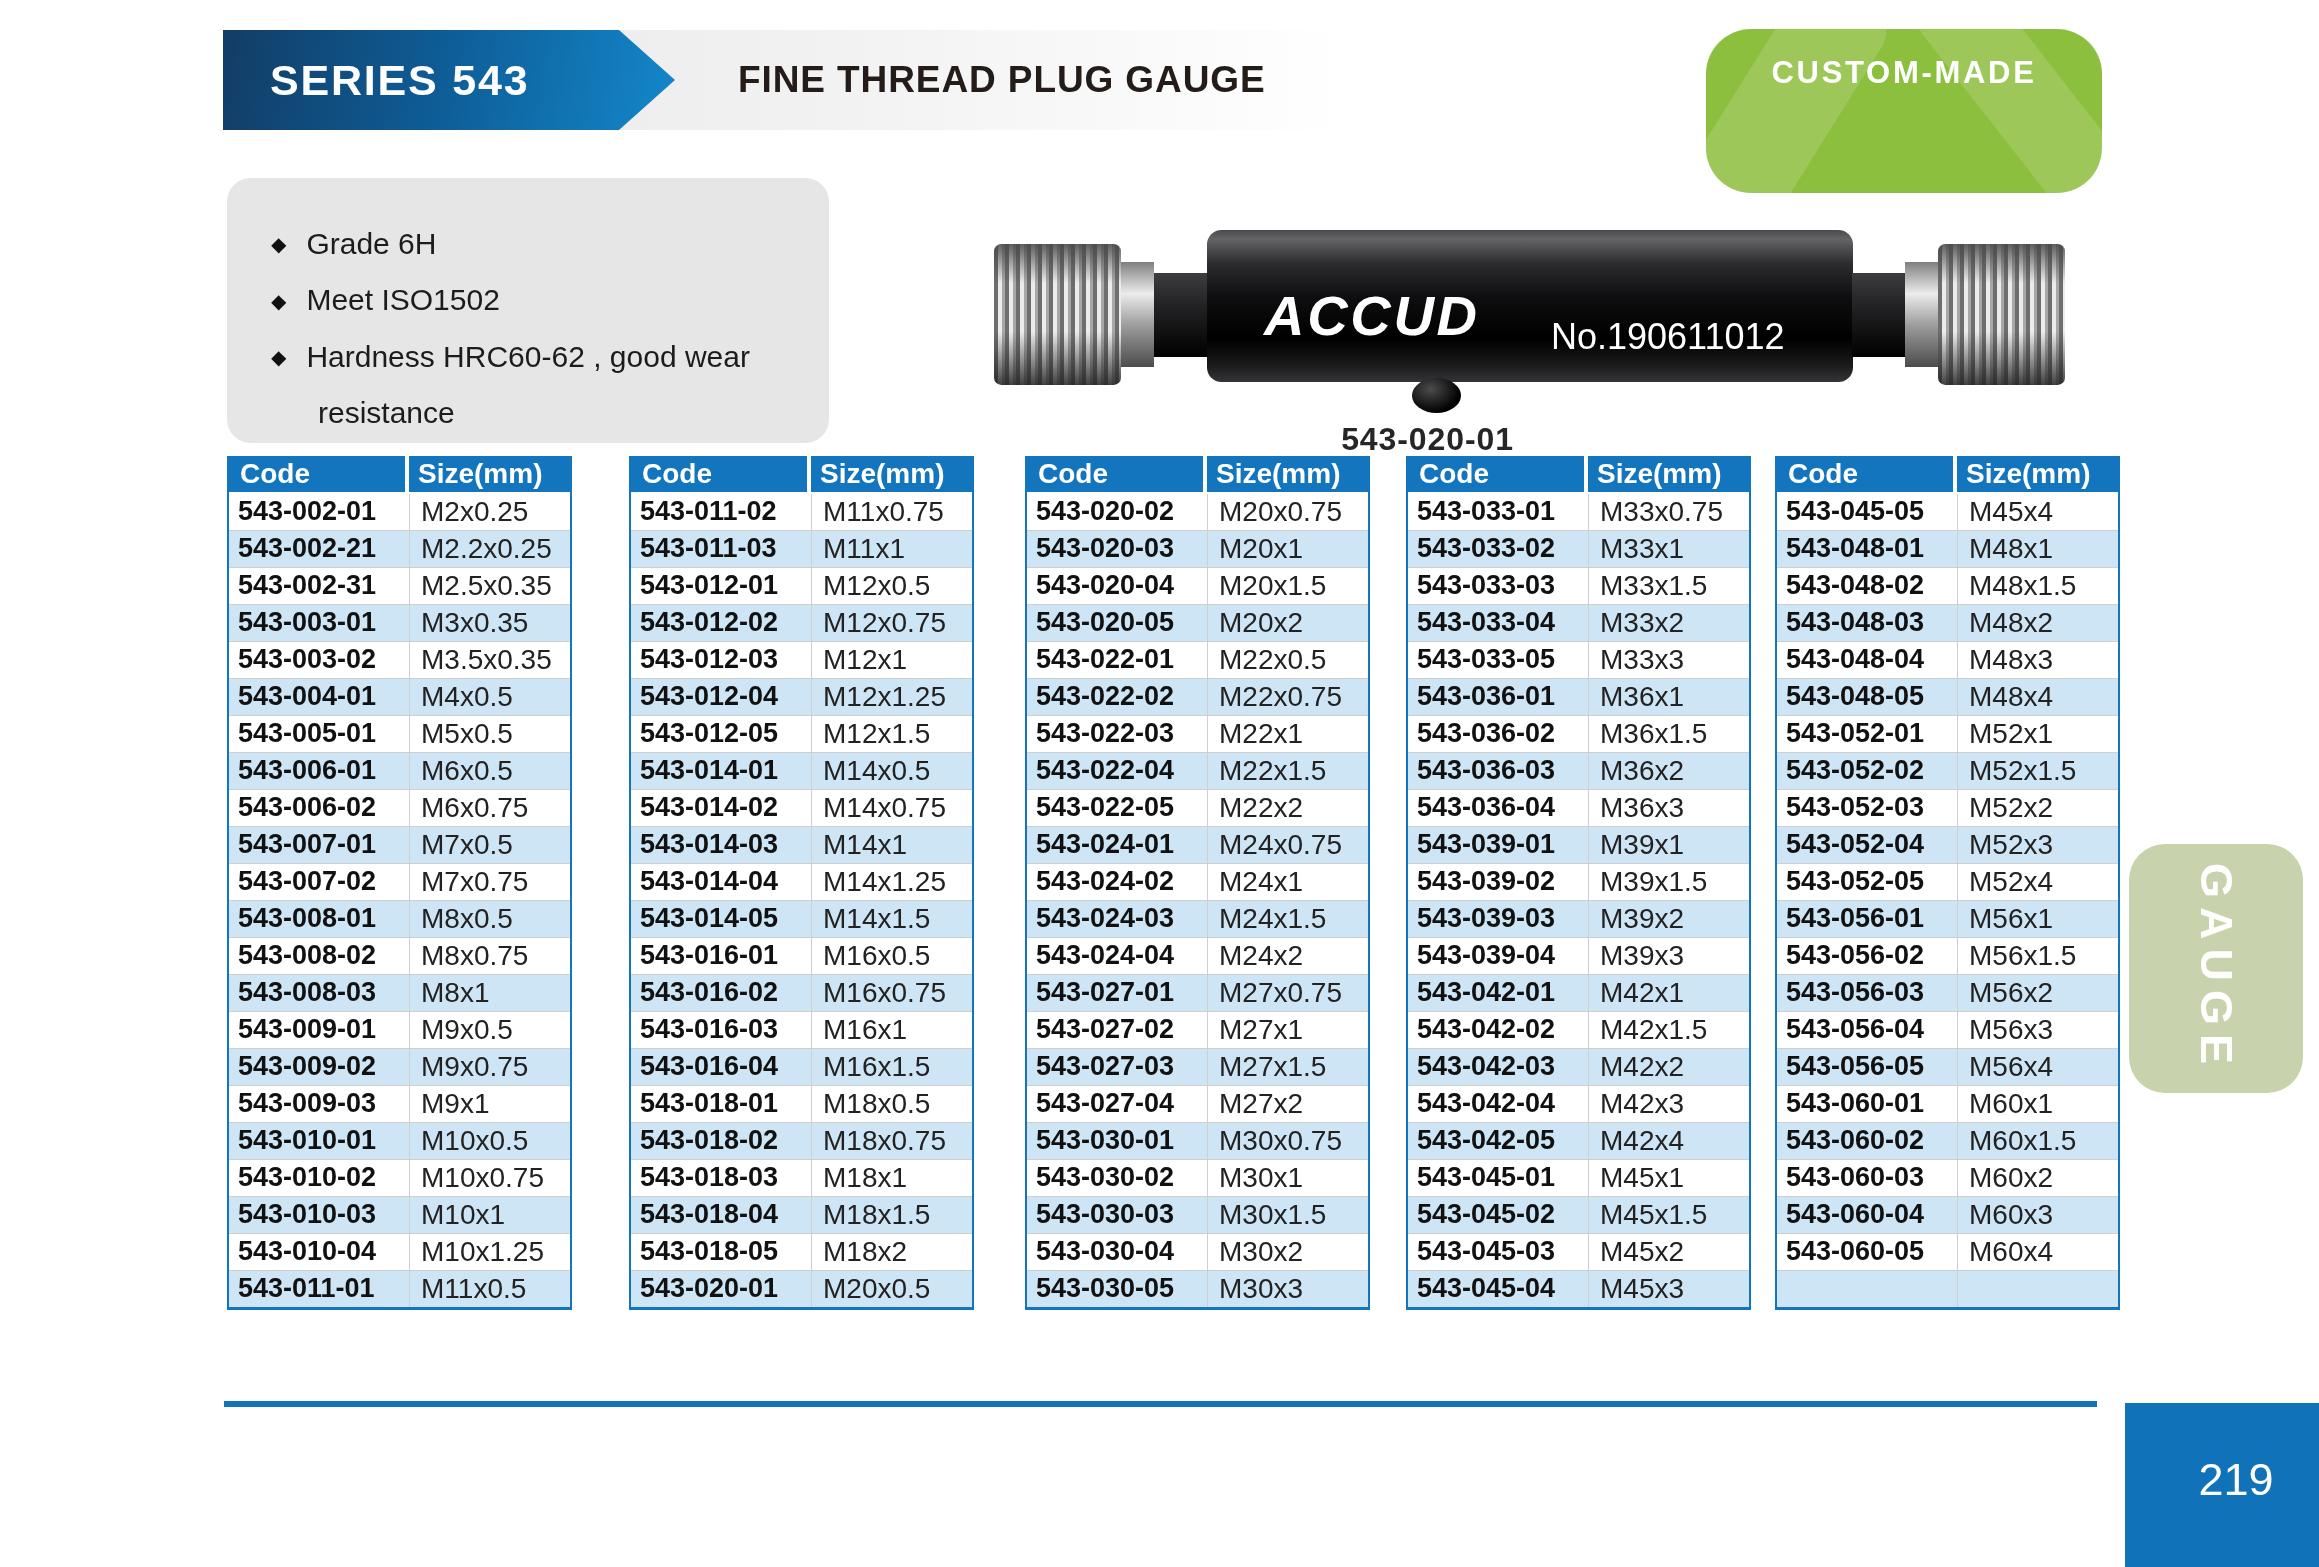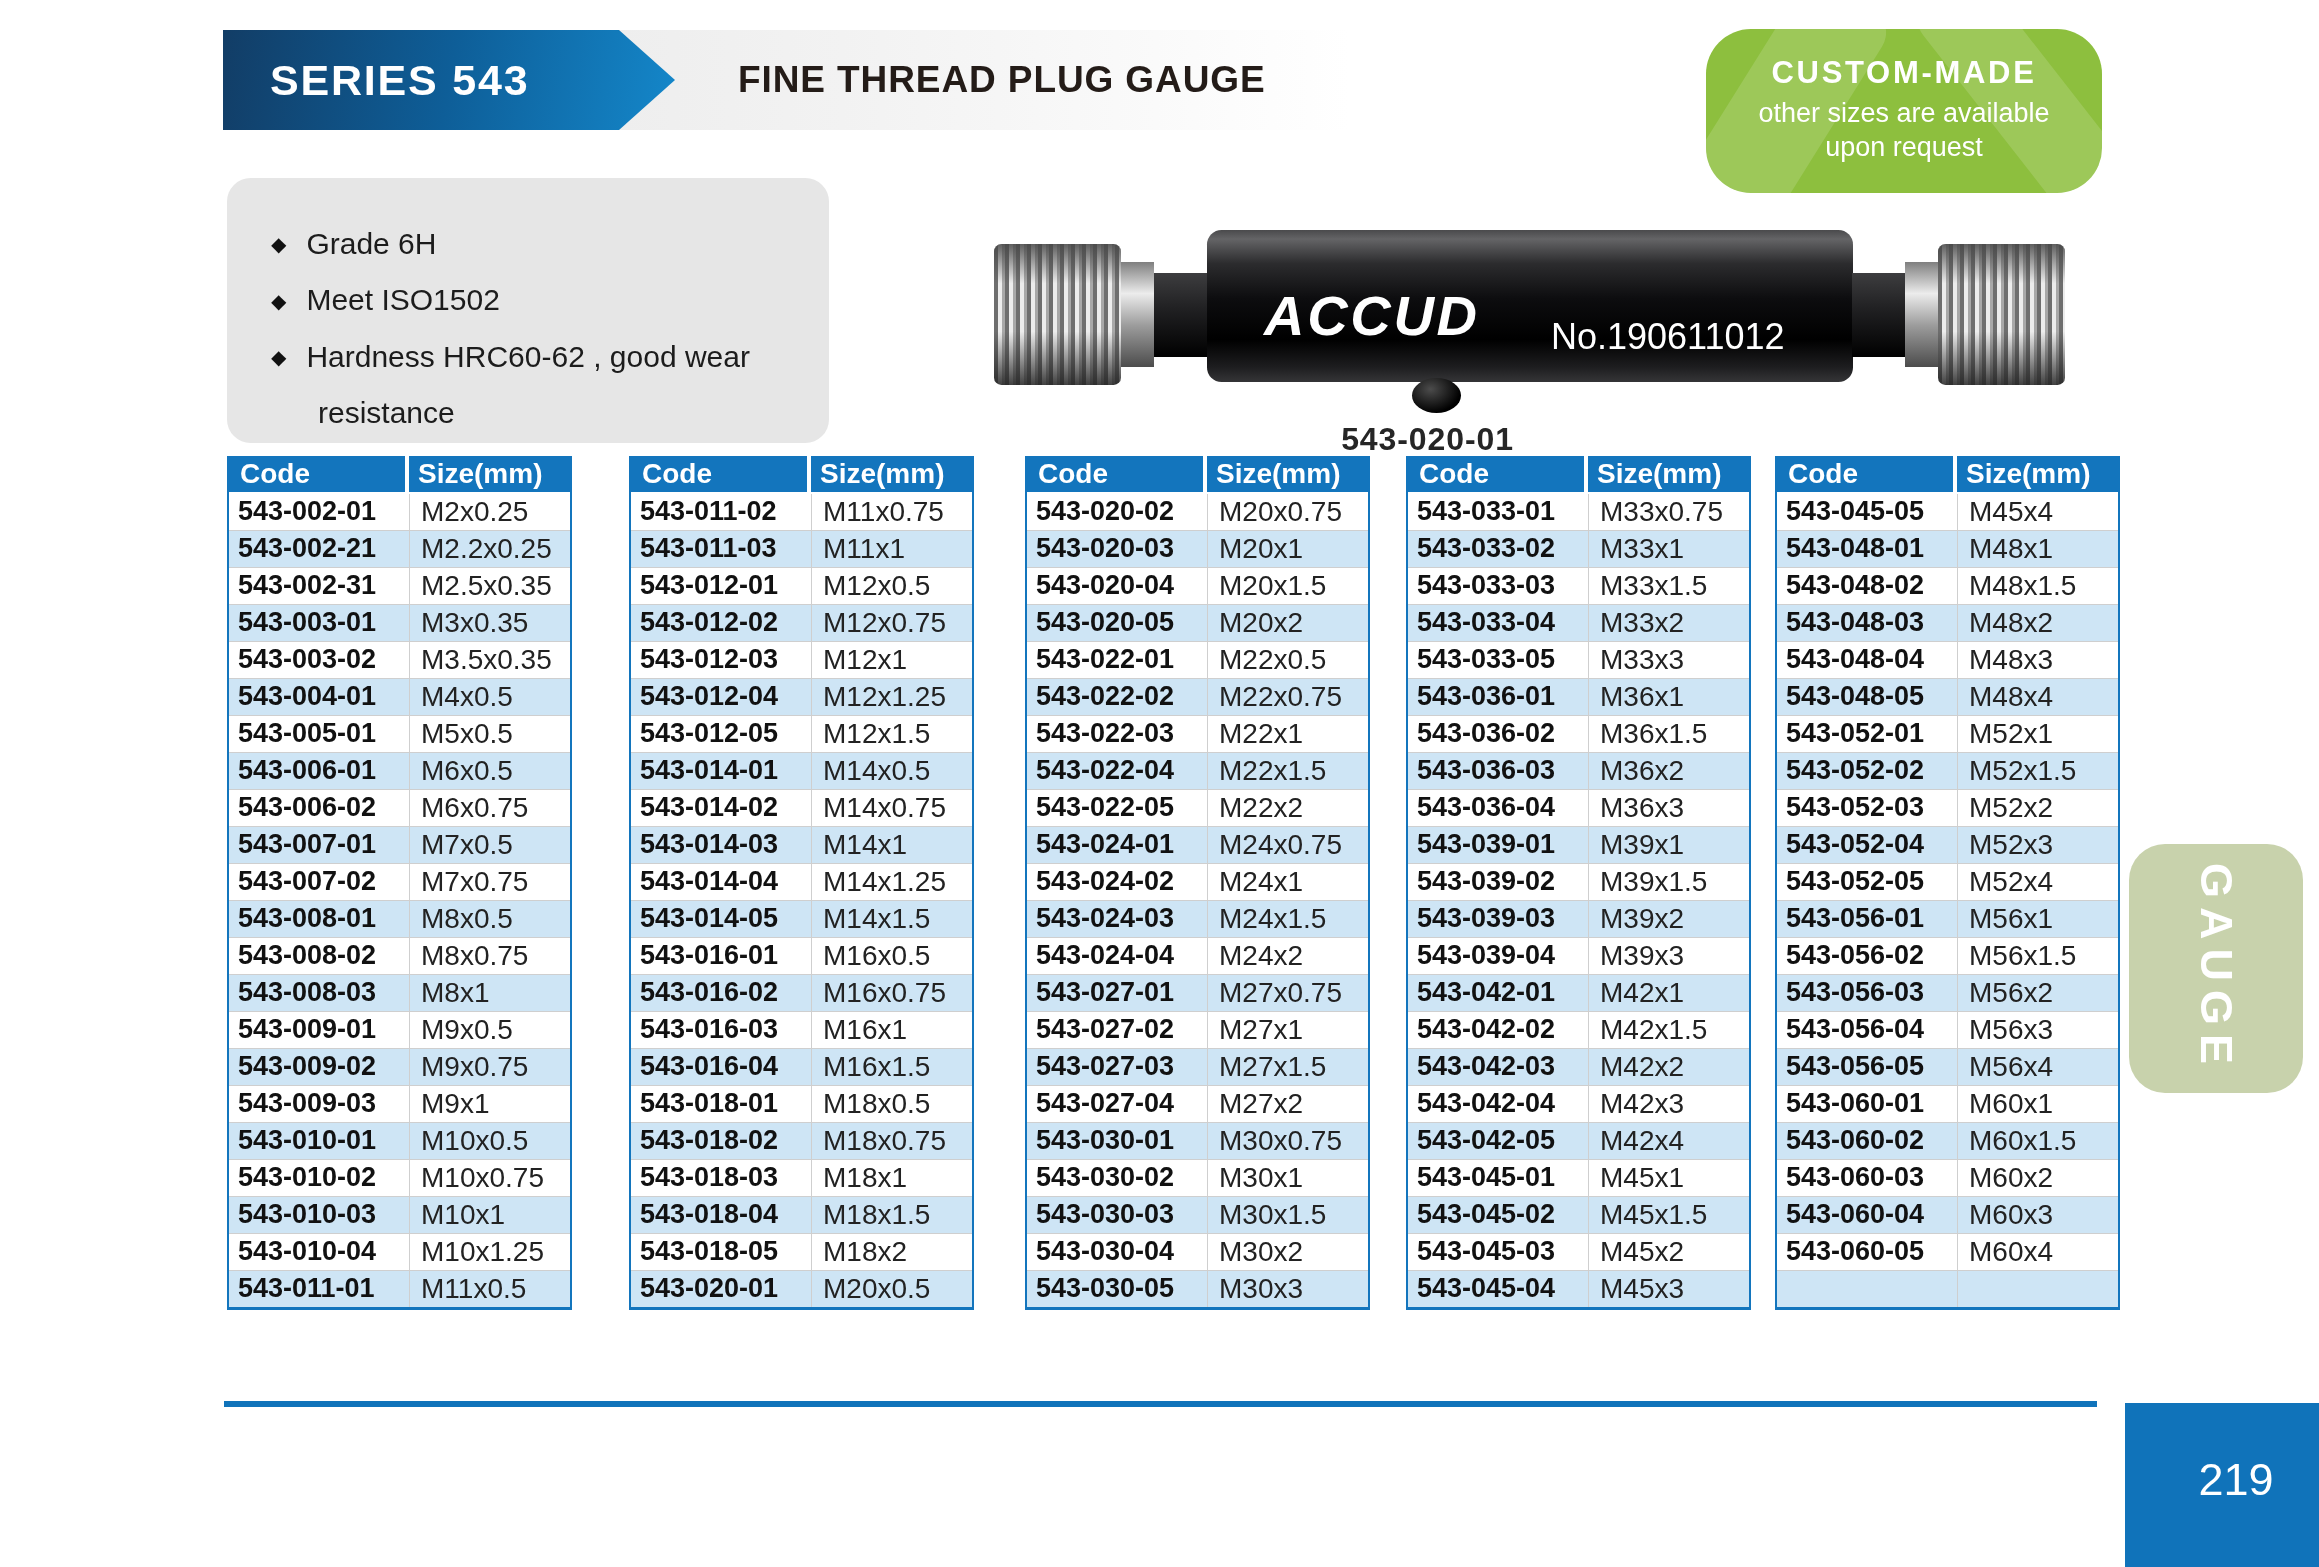--- a/index.html
+++ b/index.html
@@ -130,24 +130,20 @@
 <div class="banner-strip"></div>
 <div class="banner-arrow">
   <span class="series-label">SERIES 543</span>
 </div>
 <div class="page-title">FINE THREAD PLUG GAUGE</div>
 
 <div class="badge">
   <div class="pat1"></div>
   <div class="pat2"></div>
   <div class="badge-title">CUSTOM-MADE</div>
-  <div class="badge-sub">
-    <span>other sizes are available</span><br>
-    <span>upon request</span>
-  </div>
 </div>
 
 <ul class="feature-box">
   <li class="feature-item"><span class="bullet-icon">◆</span><span>Grade 6H</span></li>
   <li class="feature-item"><span class="bullet-icon">◆</span><span>Meet ISO1502</span></li>
   <li class="feature-item"><span class="bullet-icon">◆</span><span>Hardness HRC60-62 , good wear resistance</span></li>
 </ul>
 
 <div class="product">
   <div class="thread left"></div>

